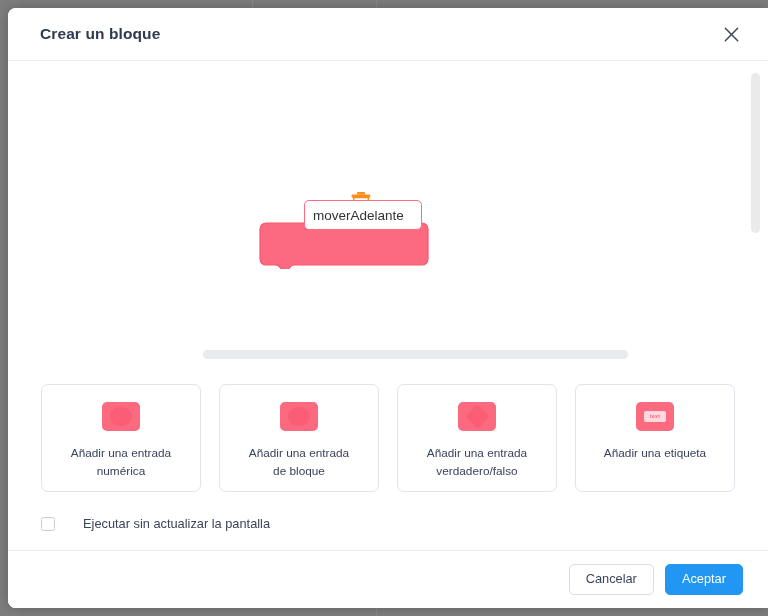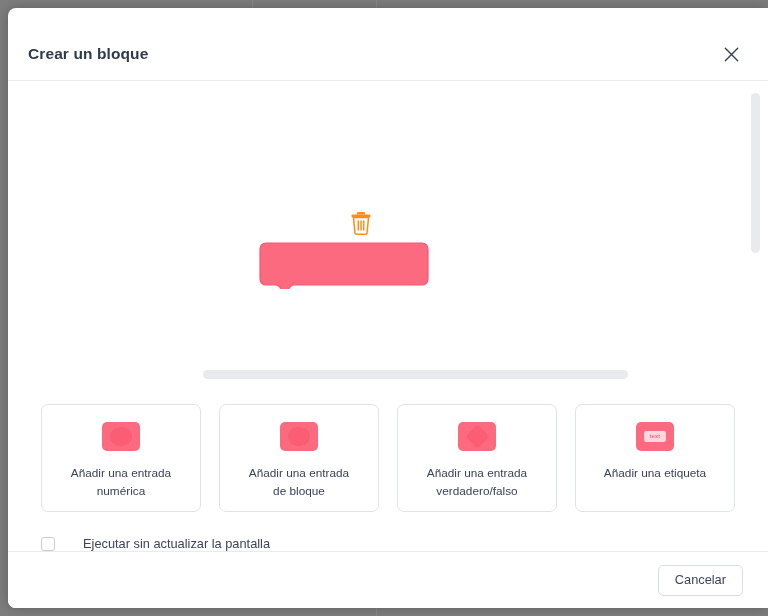--- a/index.html
+++ b/index.html
@@ -52,23 +52,22 @@
     flex-direction: column;
     overflow: hidden;
   }
 
   .modal-header {
     height: 53px;
     min-height: 53px;
     border-bottom: 1px solid #e8eaec;
     display: flex;
     align-items: center;
-    padding: 0 22px 0 20px;
+    padding: 0 22px 0 32px;
     background: #fff;
-    margin-top: 20px;
   }
   .modal-title {
     font-size: 15.5px;
     color: #2f3a4f;
     font-weight: 600;
     letter-spacing: .1px;
     flex: 1;
   }
   .close-btn {
     width: 30px;
@@ -347,20 +346,21 @@
                        c-1.6,1.8 -4.6,1.8 -6.2,0
                        l-2,-2.4
                        C20.6,47 19.6,46 17.6,46
                        H8
                        a6,6 0 0 1 -6,-6
                        V10
                        a6,6 0 0 1 6,-6 Z" fill="#fb6a7f" stroke="#f9566f" stroke-width="1.2"></path>
             </svg>
           </div>
 
+          <input class="block-input" type="text" value="moverAdelante" style="">
         </div>
 
         <div class="v-scroll-track"></div>
         <div class="v-scroll-thumb"></div>
       </div>
 
       <div class="h-scroll-row">
         <div class="h-scroll-thumb"></div>
       </div>
 
@@ -407,17 +407,18 @@
 
       </div>
 
       <div class="check-row">
         <div class="checkbox"></div>
         <div class="check-label">Ejecutar sin actualizar la pantalla</div>
       </div>
 
       <div class="modal-footer">
         <button class="btn btn-cancel">Cancelar</button>
+        <button class="btn btn-accept">Aceptar</button>
       </div>
 
     </div>
   </div>
 </div>
 
 </body></html>

